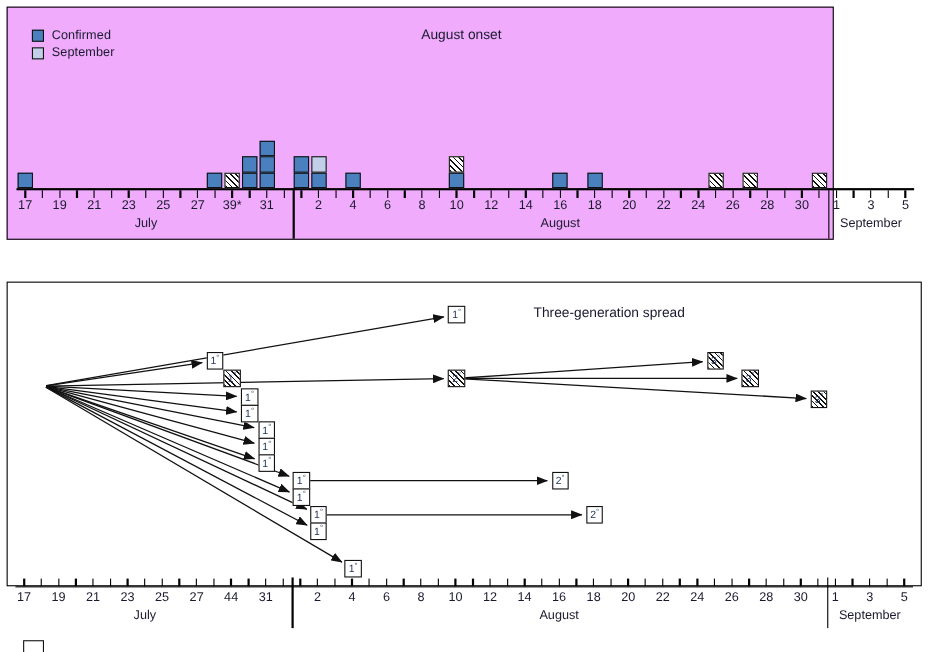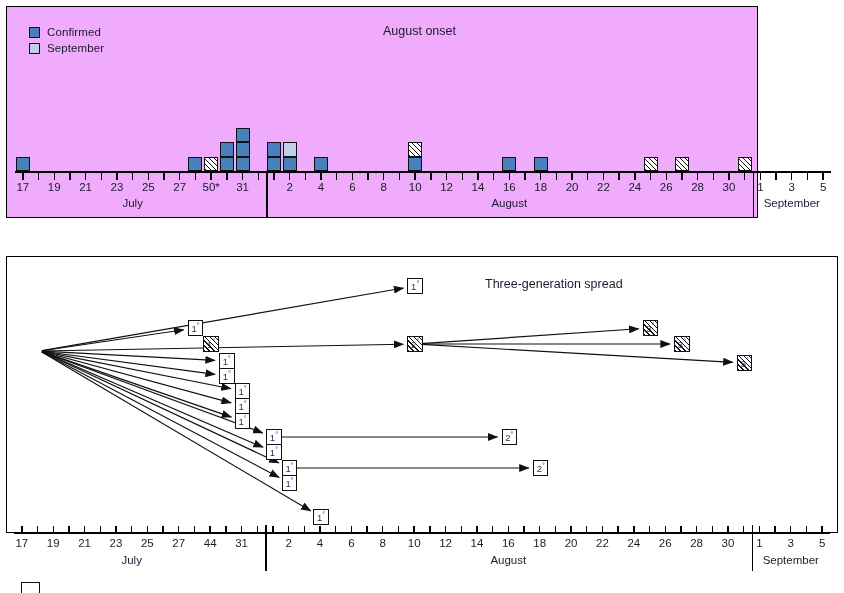--- a/index.html
+++ b/index.html
@@ -169,21 +169,21 @@
         <div class="tick" style="left: 768.377px; top: 165.6px; height: 7px;"></div>
         <div class="tick" style="left: 784.069px; top: 165.6px; height: 7px;"></div>
         <div class="tick" style="left: 799.762px; top: 165.6px; height: 7px;"></div>
         <div class="tick" style="left: 815.454px; top: 165.6px; height: 7px;"></div>
         <div class="tick-label" style="left: 15.8462px; top: 174px;">17</div>
         <div class="tick-label" style="left: 47.2308px; top: 174px;">19</div>
         <div class="tick-label" style="left: 78.6154px; top: 174px;">21</div>
         <div class="tick-label" style="left: 110px; top: 174px;">23</div>
         <div class="tick-label" style="left: 141.385px; top: 174px;">25</div>
         <div class="tick-label" style="left: 172.769px; top: 174px;">27</div>
-        <div class="tick-label" style="left: 204.154px; top: 174px;">50*</div>
+        <div class="tick-label" style="left: 204.154px; top: 174px;">39*</div>
         <div class="tick-label" style="left: 235.538px; top: 174px;">31</div>
         <div class="tick-label" style="left: 282.615px; top: 174px;">2</div>
         <div class="tick-label" style="left: 314px; top: 174px;">4</div>
         <div class="tick-label" style="left: 345.385px; top: 174px;">6</div>
         <div class="tick-label" style="left: 376.769px; top: 174px;">8</div>
         <div class="tick-label" style="left: 408.154px; top: 174px;">10</div>
         <div class="tick-label" style="left: 439.538px; top: 174px;">12</div>
         <div class="tick-label" style="left: 470.923px; top: 174px;">14</div>
         <div class="tick-label" style="left: 502.308px; top: 174px;">16</div>
         <div class="tick-label" style="left: 533.692px; top: 174px;">18</div>

